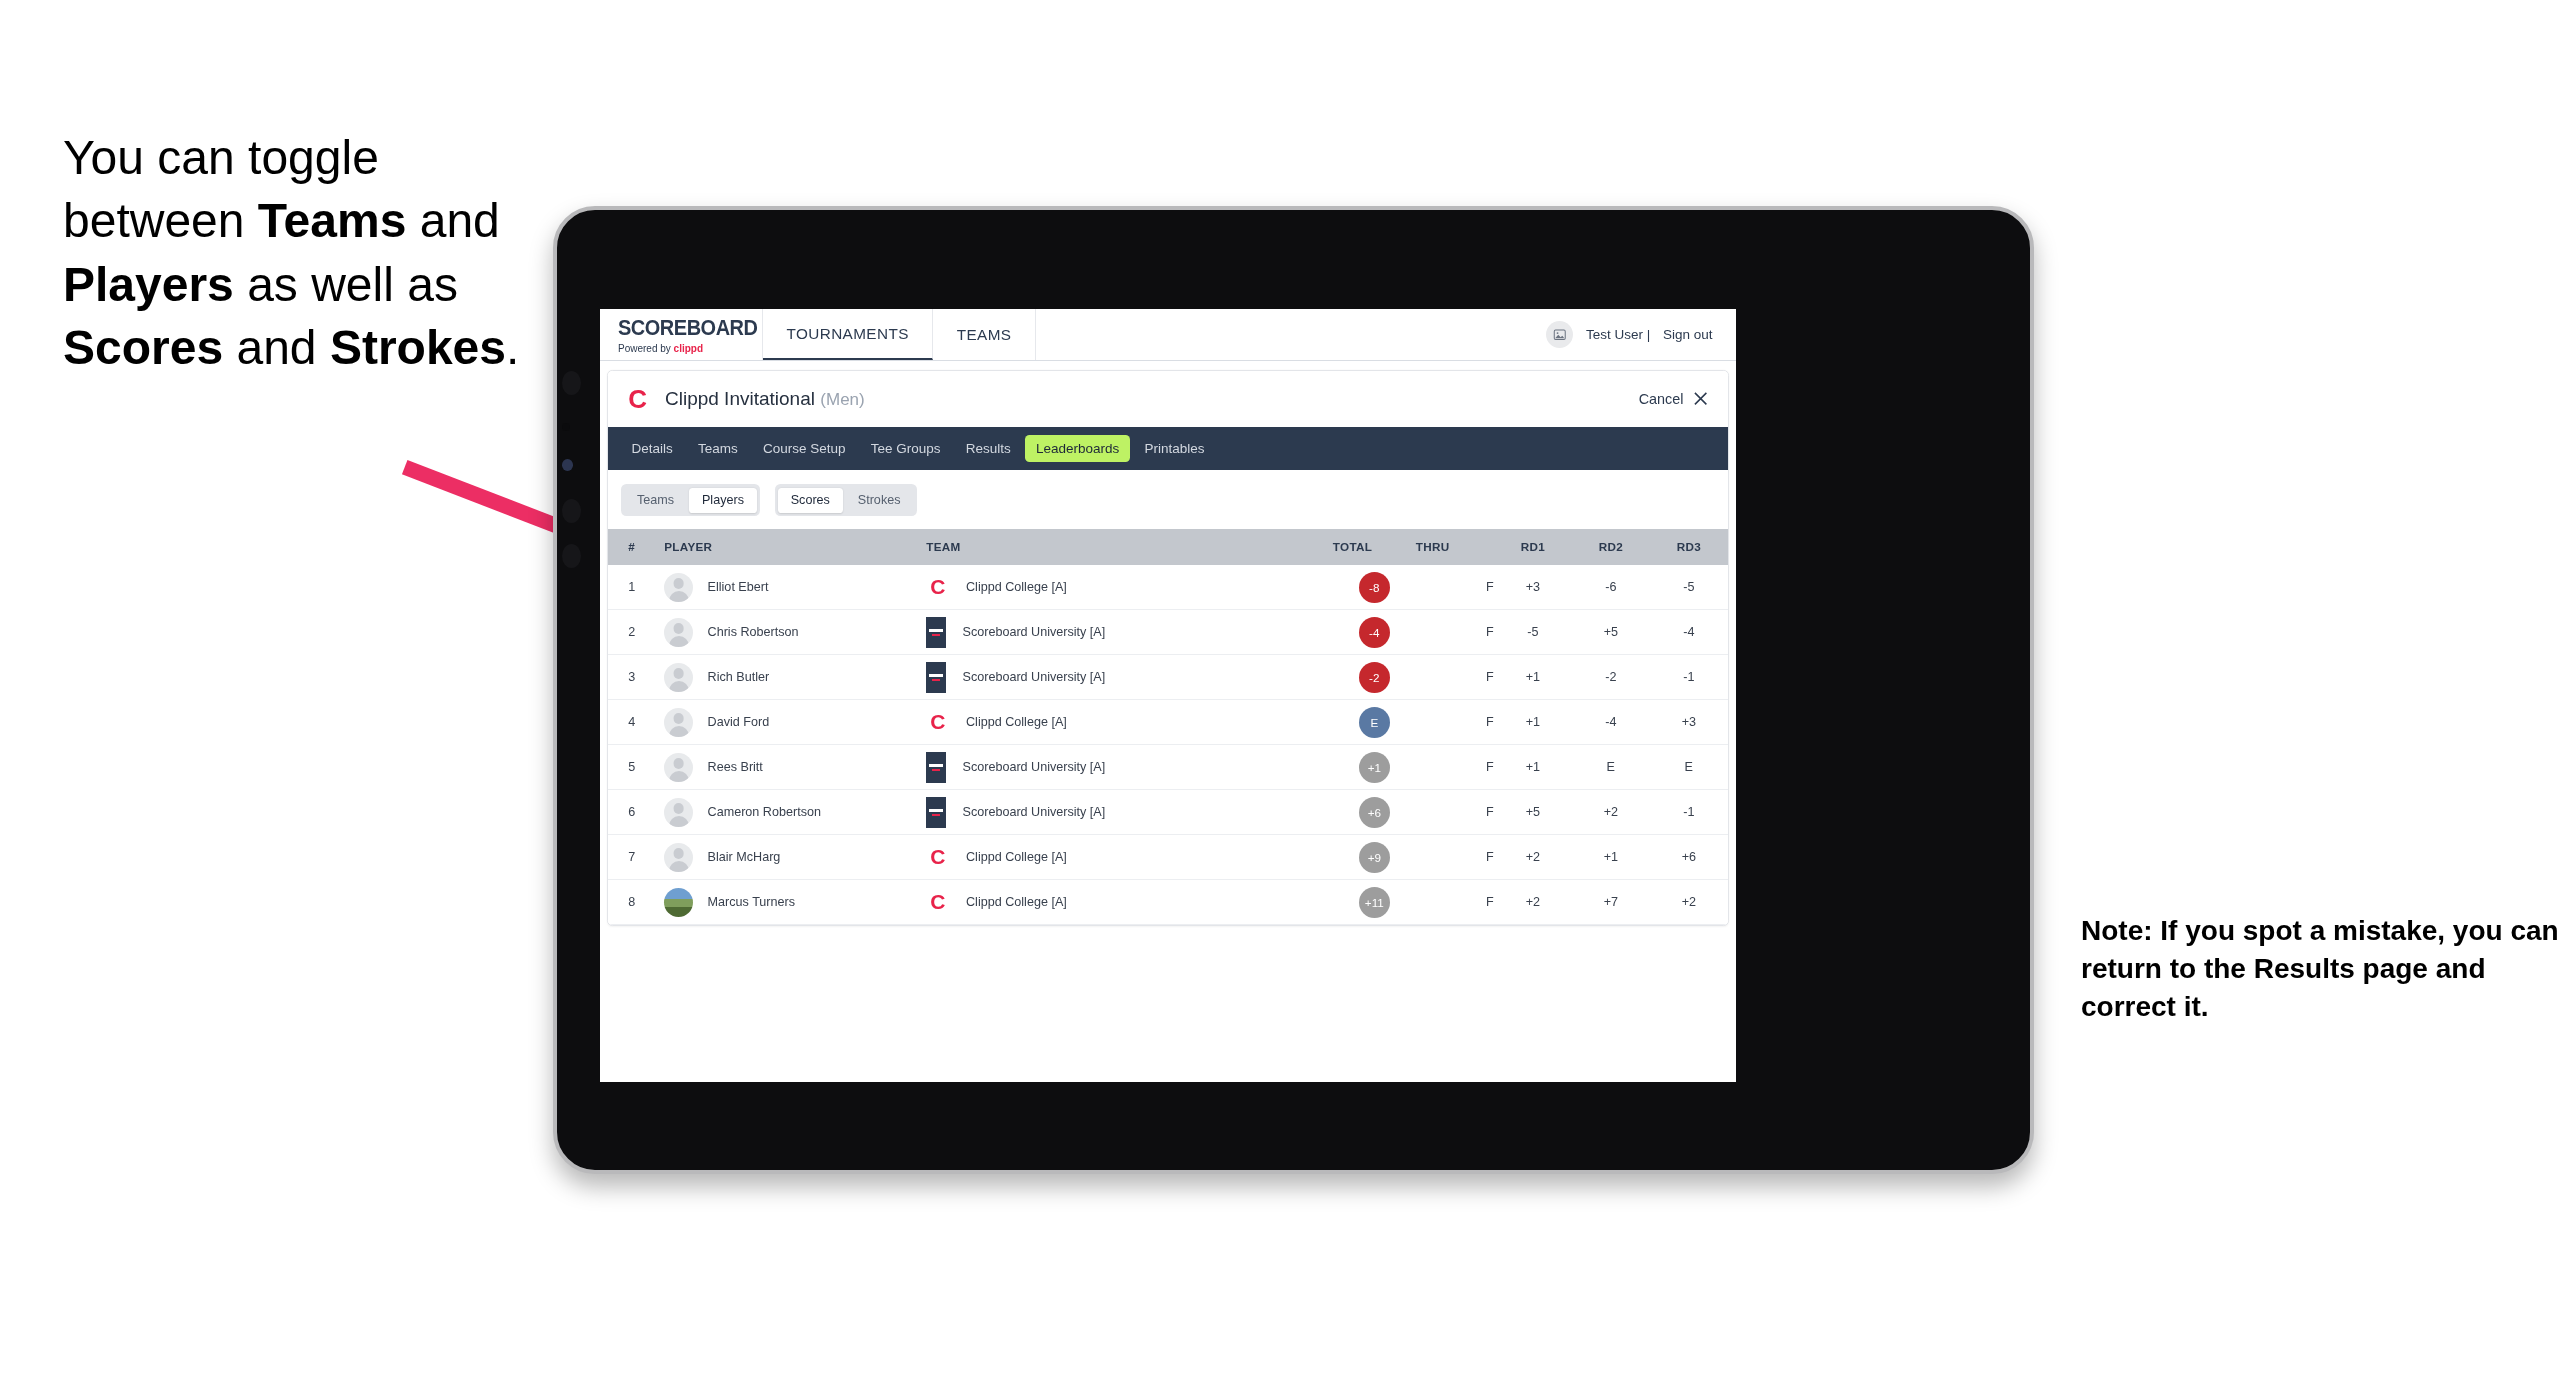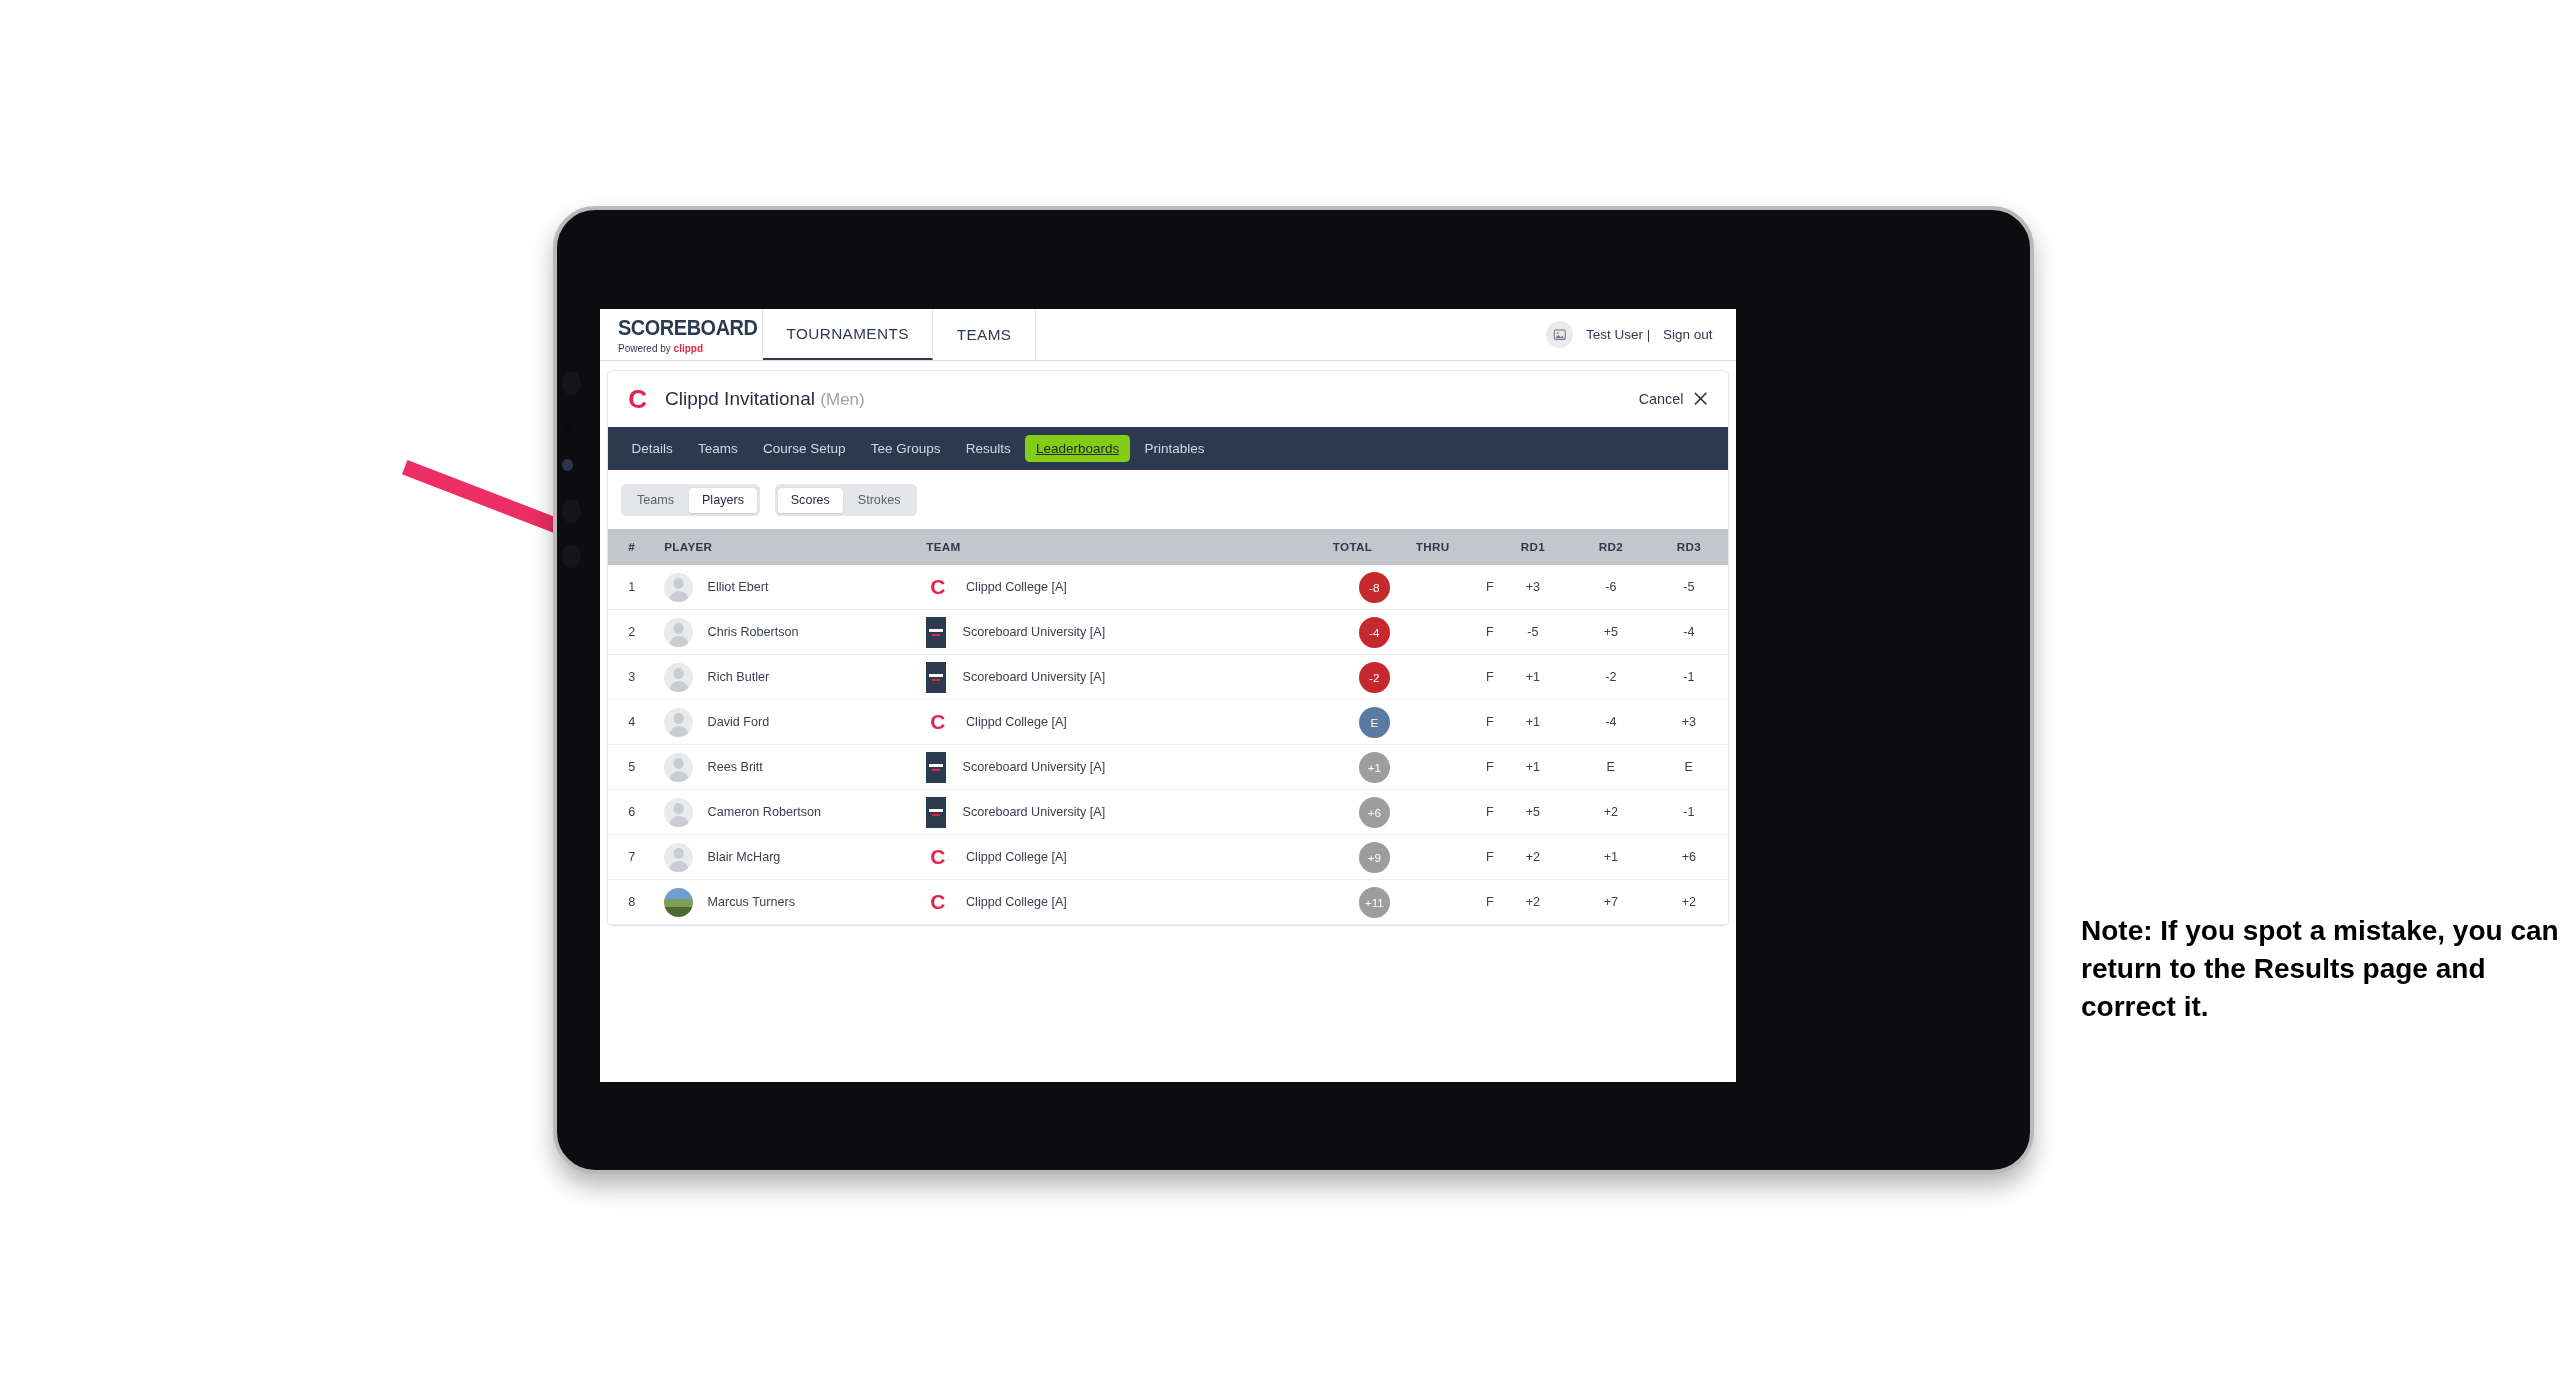--- a/index.html
+++ b/index.html
@@ -110,21 +110,21 @@
 
   
   .subnav {
     background: #2c3a4f; height: 43px; display: flex; align-items: center;
     padding: 0 12.6px; gap: 3.6px;
   }
   .subnav-item {
     font-size: 13.5px; color: #d3d8e0; padding: 6.3px 10.8px; border-radius: 4.5px; cursor: pointer;
   }
   .subnav-item.active {
-    background: #84cc16; color: #1d2738; text-decoration: underline;
+    background: #bef264; color: #1d2738; 
     font-weight: normal;
   }
 
   
   .toggles { display: flex; align-items: center; gap: 14.4px; padding: 14.4px 12.6px 12.6px 12.6px; background:#fff; }
   .seg { background: #e4e6ea; border-radius: 5.4px; padding: 3.6px; display: flex; gap: 2.7px; }
   .seg-btn {
     font-size: 12.6px; padding: 5.4px 12.6px; border-radius: 3.6px; color: #56606f; cursor: pointer;
     white-space: nowrap;
   }
@@ -180,20 +180,23 @@
   .badge.neg  { background: #c5282d; }
   .badge.even { background: #5a79a3; }
   .badge.pos  { background: #9d9d9d; }
   .tbl-wrap { background:#fff; }
 </style>
 </head>
 <body>
 
 <div class="stage">
 
+  <div class="annot-left">
+    <span id="annot-left-text"><span>You can toggle between </span><b>Teams</b><span> and </span><b>Players</b><span> as well as </span><b>Scores</b><span> and </span><b>Strokes</b><span>.</span></span>
+  </div>
 
   <svg class="arrow" viewBox="0 0 330 150">
     <g>
       <path d="M8 18 L252 112" stroke="#ec2e64" stroke-width="17" fill="none" stroke-linecap="butt"></path>
       <path d="M188 48 L300 118 L178 145 Z" fill="#ec2e64"></path>
     </g>
   </svg>
 
   <div class="annot-right">Note: If you spot a mistake, you can return to the Results page and correct it.</div>
 

